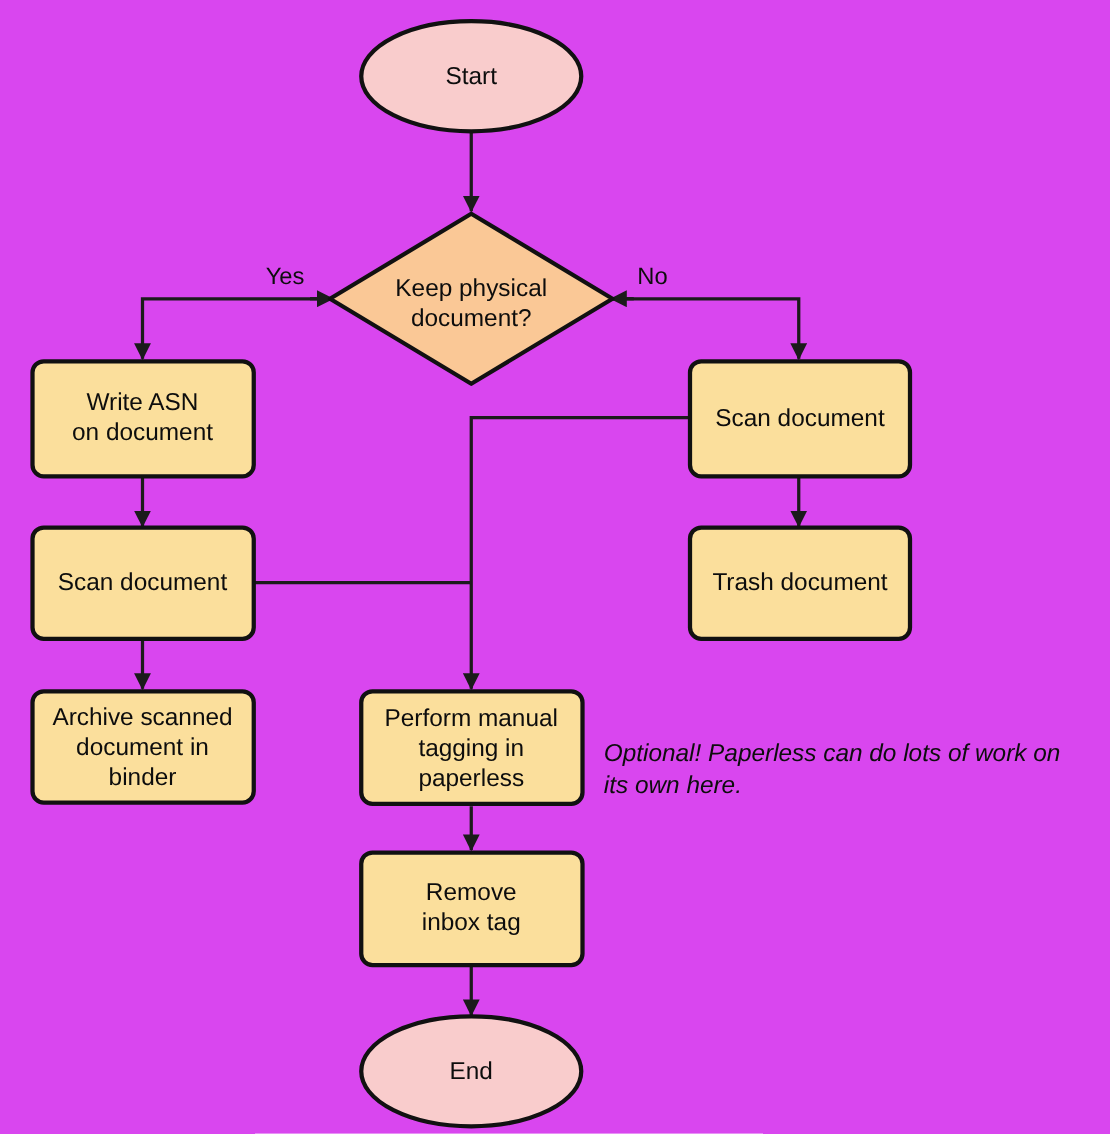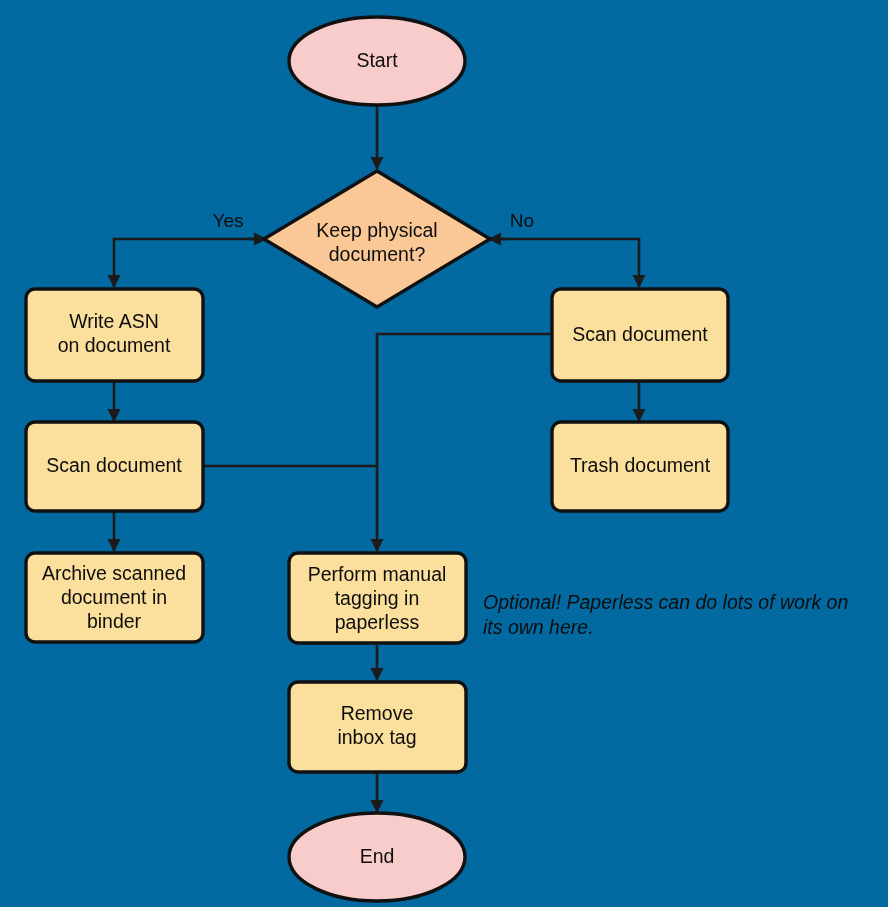--- a/index.html
+++ b/index.html
@@ -7,21 +7,21 @@
     padding: 0;
     background: #ffffff;
   }
   body {
     font-family: "Liberation Sans", sans-serif;
   }
   #canvas {
     position: relative;
     width: 888px;
     height: 907px;
-    background: #0369a1;
+    background: #d946ef;
     overflow: hidden;
   }
   #flow-svg {
     position: absolute;
     left: 0;
     top: 0;
     width: 888px;
     height: 907px;
   }
   .node-shape {

